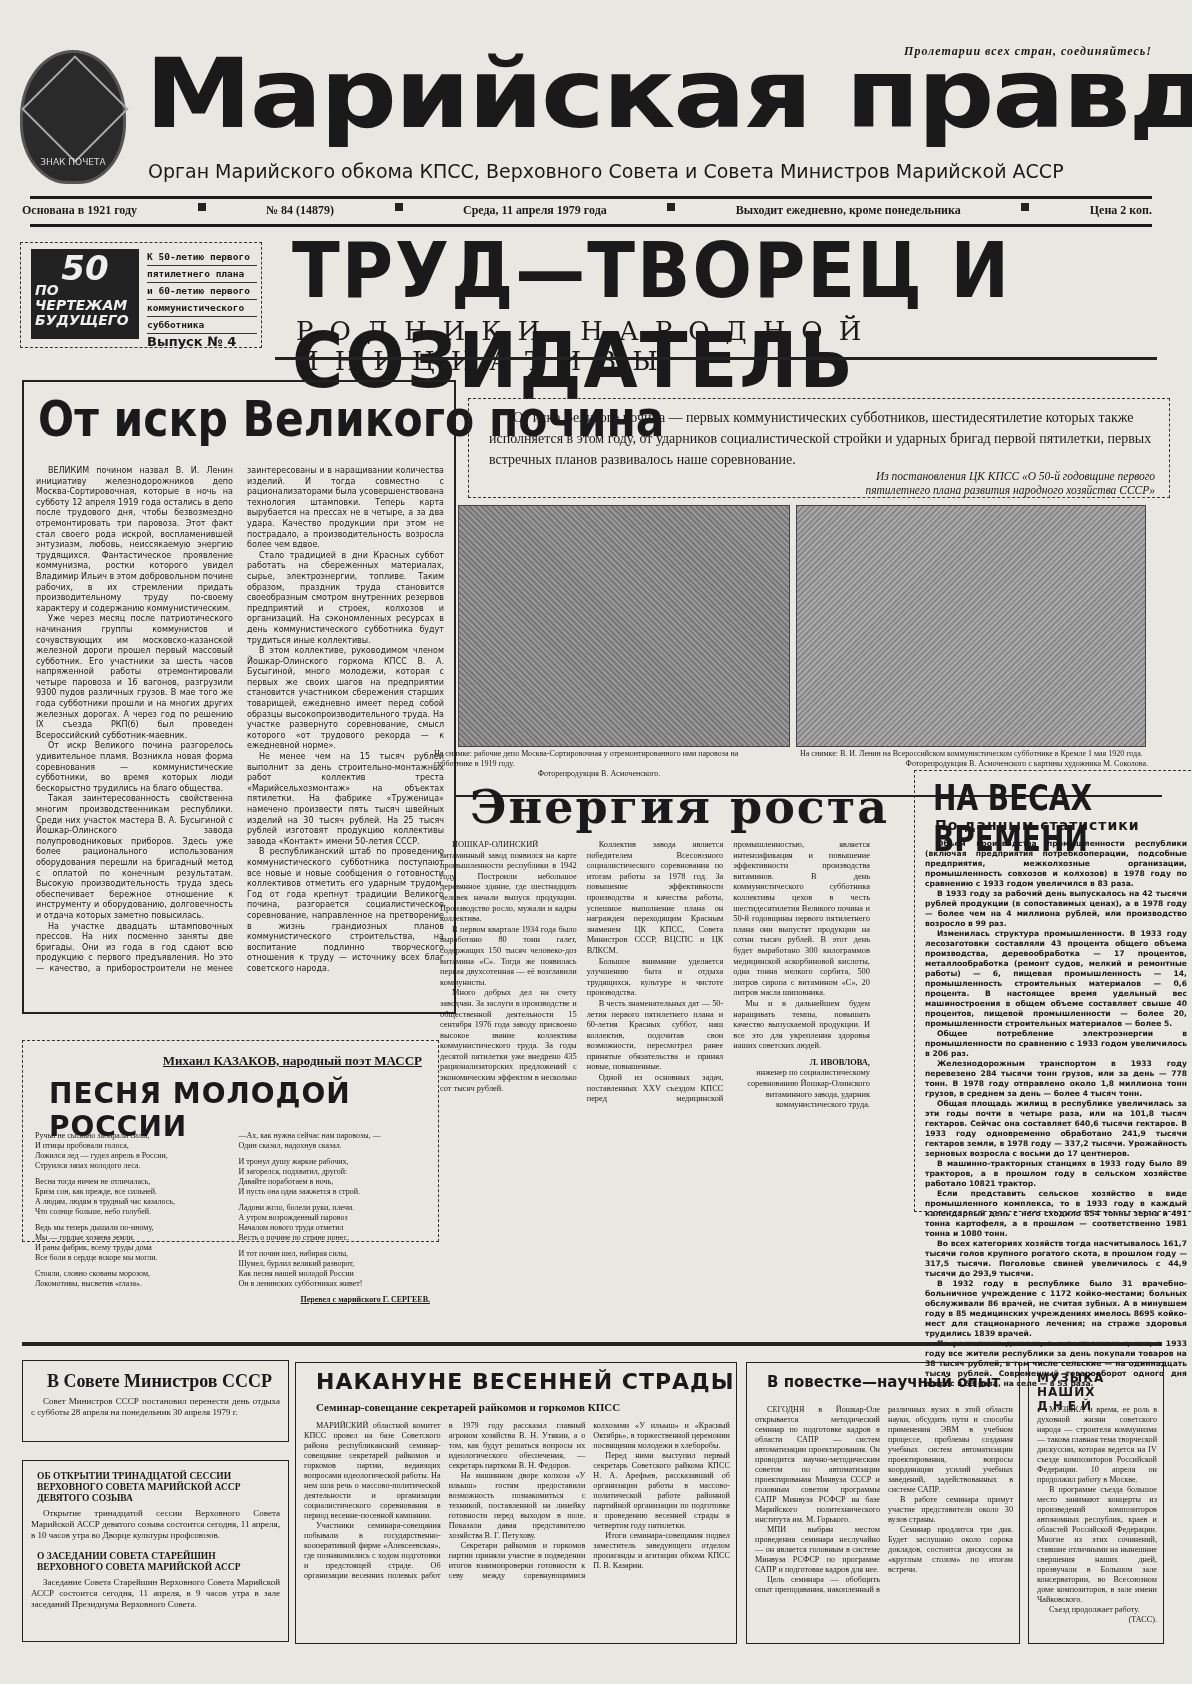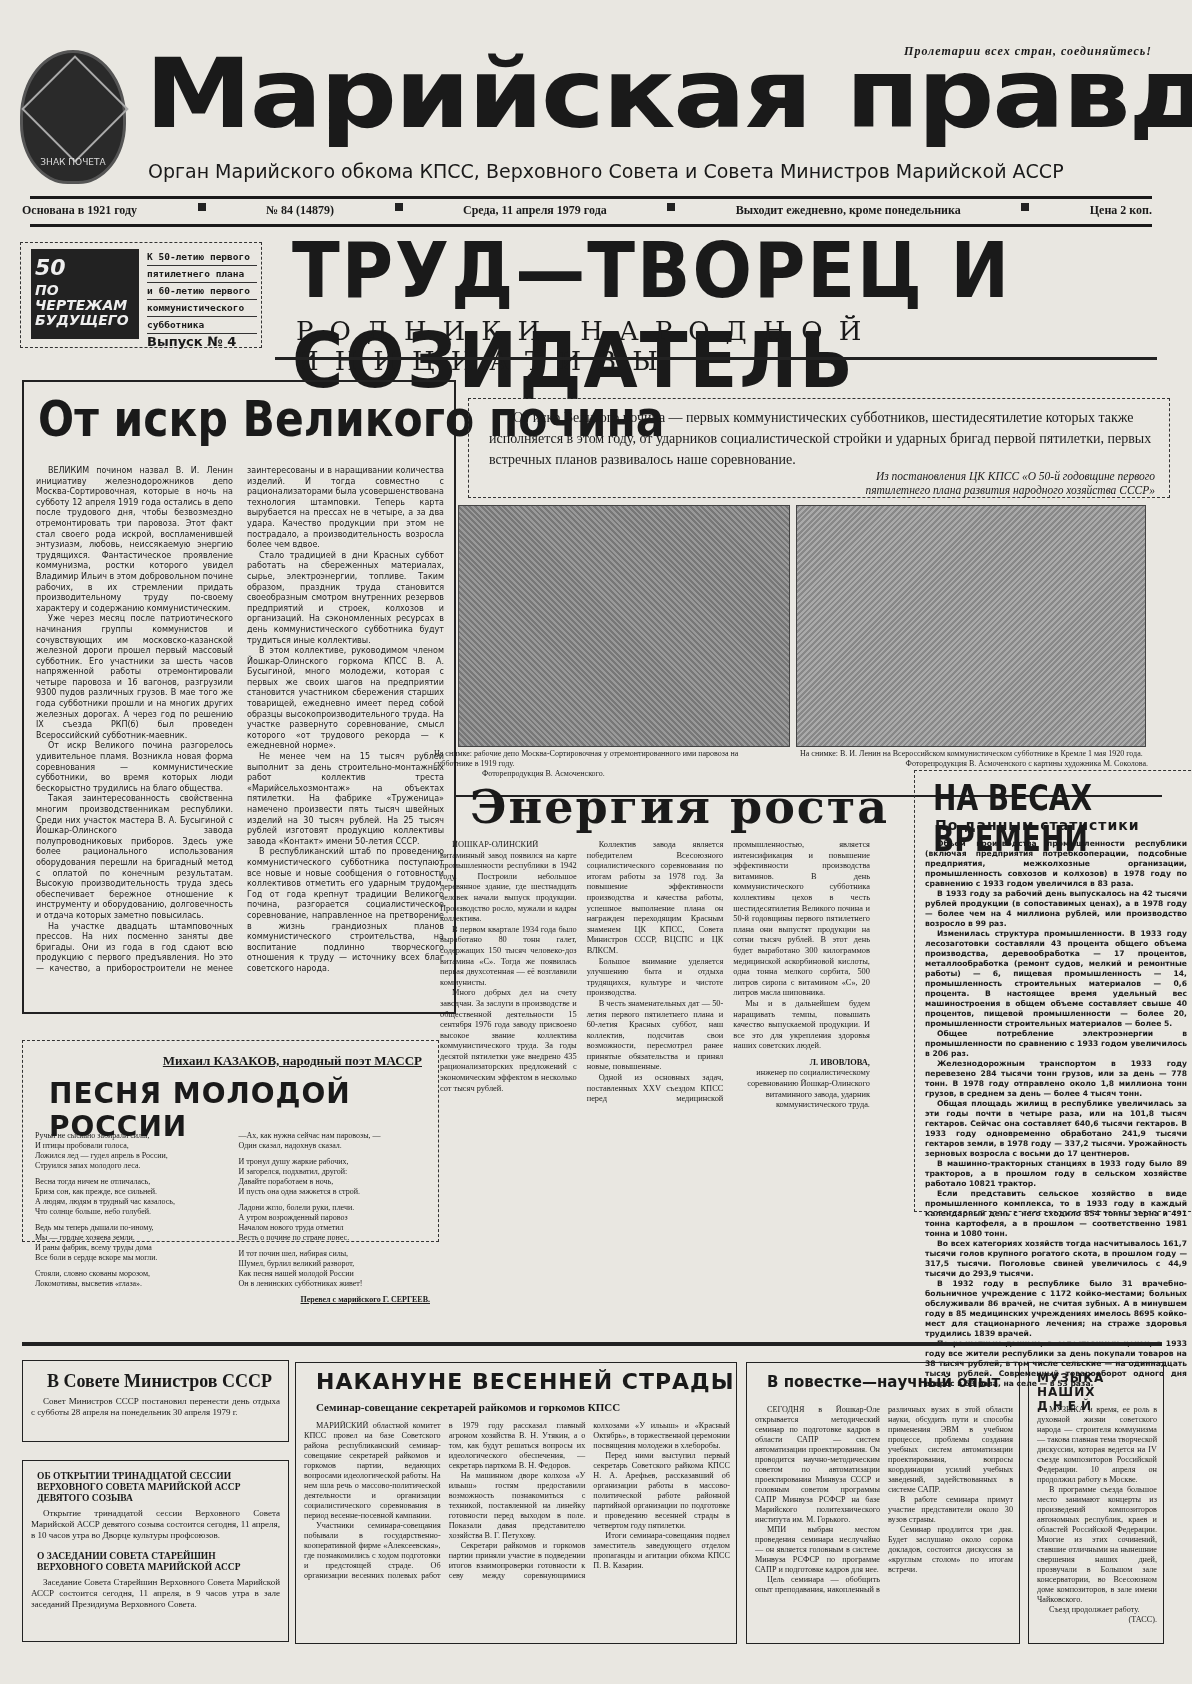--- a/index.html
+++ b/index.html
@@ -9,21 +9,21 @@
   .mast-title{left:145px;top:44px;font-family:"DejaVu Sans",sans-serif;font-weight:bold;font-size:96px;letter-spacing:-2px;line-height:100px;transform:scaleX(1.12);transform-origin:left;}
   .mast-sub{left:148px;top:160px;font-family:"DejaVu Sans",sans-serif;font-size:19px;}
   .badge{left:20px;top:50px;width:100px;height:128px;border-radius:50% 50% 45% 45%;background:#2a2a2a;border:3px solid #555;}
   .badge-inner{position:absolute;left:14px;top:18px;width:72px;height:72px;border:2px solid #aaa;transform:rotate(45deg);}
   .badge-text{position:absolute;bottom:14px;left:0;right:0;text-align:center;color:#ddd;font-size:9px;font-family:"DejaVu Sans",sans-serif;}
   .rule{left:30px;right:40px;height:3px;background:#1a1a1a;}
   .meta{left:22px;top:203px;right:40px;display:flex;justify-content:space-between;font-size:12px;font-weight:bold;}
   .meta span.sq{display:inline-block;width:8px;height:8px;background:#222;}
   .fifty-box{left:20px;top:242px;width:240px;height:104px;border:1px dashed #333;}
   .fifty-logo{position:absolute;left:10px;top:6px;width:108px;height:90px;background:#222;color:#eee;font-family:"DejaVu Sans",sans-serif;font-weight:bold;font-style:italic;font-size:14px;line-height:15px;padding:4px;box-sizing:border-box;}
-  .fifty-logo .n50{font-size:22px;line-height:30px;}
+  .fifty-logo .n50{font-size:34px;line-height:30px;text-align:center;}
   .fifty-text{position:absolute;left:126px;top:6px;width:110px;font-family:"DejaVu Sans Mono",monospace;font-size:9.5px;font-weight:bold;line-height:16px;}
   .fifty-text div{border-bottom:1px solid #333;}
   .fifty-issue{font-family:"DejaVu Sans",sans-serif;font-size:13px;border:none !important;}
   .hl-main{left:292px;top:234px;font-family:"DejaVu Sans",sans-serif;font-weight:bold;font-size:70px;letter-spacing:2px;transform:scaleY(1.1);}
   .hl-sub{left:296px;top:316px;font-family:"DejaVu Serif",serif;font-size:26px;letter-spacing:16px;}
   .col-rule{left:275px;top:357px;width:882px;height:3px;background:#222;}
   .art1{left:22px;top:380px;width:430px;height:630px;border:2px solid #222;}
   .art1-title{position:absolute;left:14px;top:8px;font-family:"DejaVu Sans",sans-serif;font-weight:bold;font-size:50px;transform:scaleX(0.85);transform-origin:left;white-space:nowrap;}
   .body-cols{position:absolute;left:12px;top:84px;right:10px;bottom:10px;column-count:2;column-gap:14px;font-family:"DejaVu Sans",sans-serif;font-size:8px;line-height:10.6px;text-align:justify;}
   .quote-box{left:468px;top:398px;width:700px;height:98px;border:1px dashed #333;}
@@ -128,21 +128,21 @@
   <div class="quote-src">
     <div>Из постановления ЦК КПСС «О 50-й годовщине первого</div>
     <div>пятилетнего плана развития народного хозяйства СССР»</div>
   </div>
 </div>
 
 <div class="abs photo" style="left:458px;top:505px;width:330px;height:240px;"></div>
 <div class="abs photo" style="left:796px;top:505px;width:348px;height:240px;background:repeating-linear-gradient(135deg,#888 0 2px,#aaa 2px 4px);"></div>
 <div class="abs cap" style="left:434px;top:749px;width:330px;">
   <div>На снимке: рабочие депо Москва-Сортировочная у отремонтированного ими паровоза на субботнике в 1919 году.</div>
-  <div style="text-align:left;margin-left:48px;">Фоторепродукция В. Асмоченского.</div>
+  <div style="text-align:center;">Фоторепродукция В. Асмоченского.</div>
 </div>
 <div class="abs cap" style="left:800px;top:749px;width:348px;">
   <div>На снимке: В. И. Ленин на Всероссийском коммунистическом субботнике в Кремле 1 мая 1920 года.</div>
   <div style="text-align:right;">Фоторепродукция В. Асмоченского с картины художника М. Соколова.</div>
 </div>
 <div class="abs" style="left:456px;top:795px;width:706px;height:2px;background:#222;"></div>
 
 <div class="abs art2-title">Энергия роста</div>
 <div class="abs art2">
   <p class="ind">ЙОШКАР-ОЛИНСКИЙ витаминный завод появился на карте промышленности республики в 1942 году. Построили небольшое деревянное здание, где шестнадцать человек начали выпуск продукции. Производство росло, мужали и кадры коллектива.</p>

